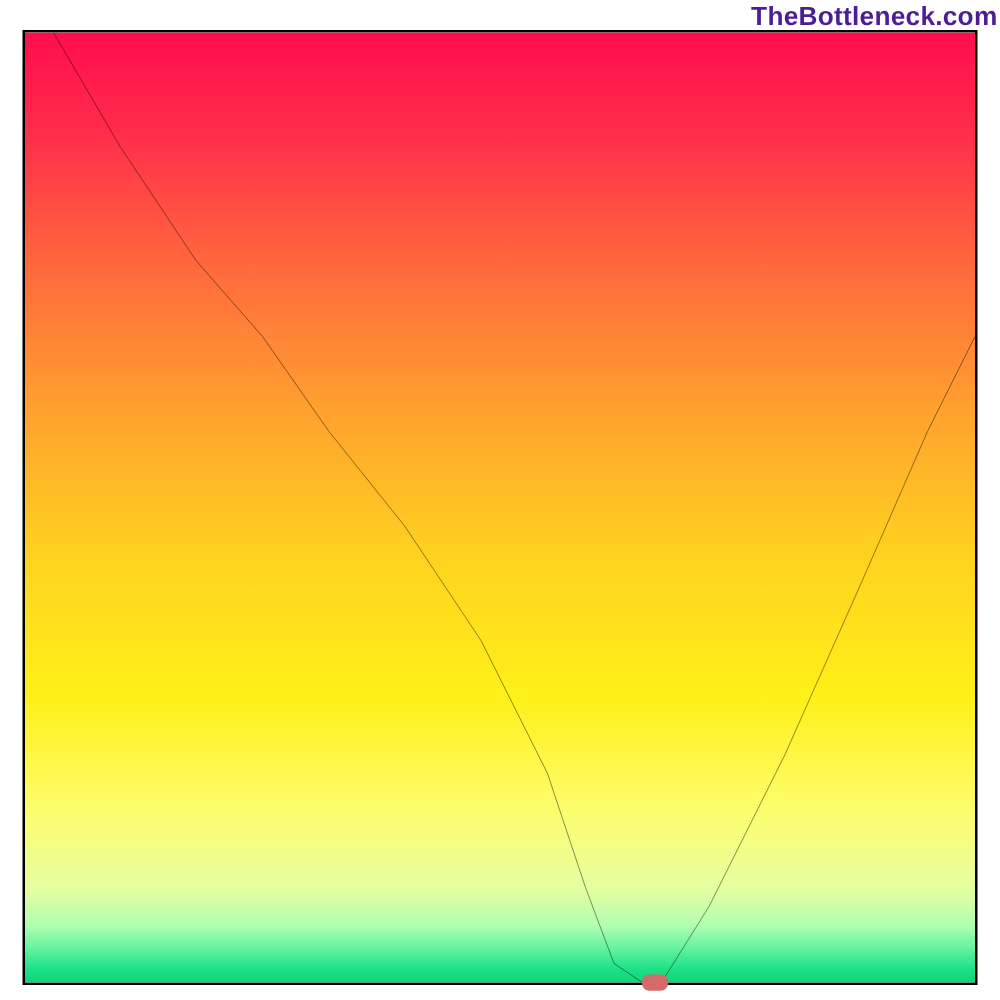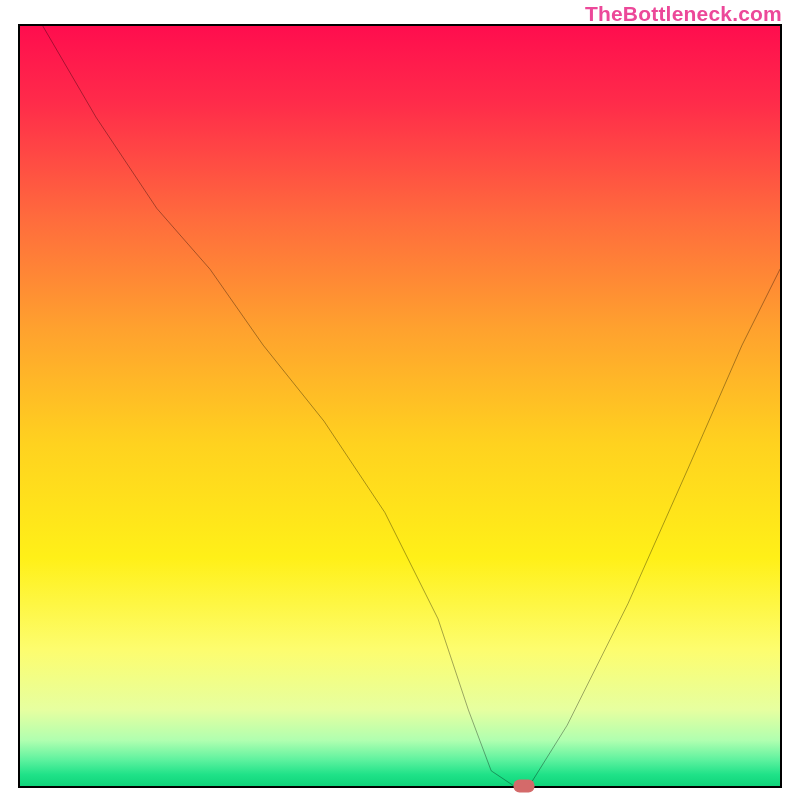--- a/index.html
+++ b/index.html
@@ -33,25 +33,25 @@
     display: block;
   }
   svg.overlay {
     position: absolute;
     left: 0; top: 0;
     width: 100%; height: 100%;
     display: block;
   }
   .watermark {
     position: absolute;
-    right: 18px;
+    right: 2px;
     top: 2px;
     font-size: 21px;
     font-weight: 600;
-    color: #ec4899;
+    color: #4c1d95;
     letter-spacing: 0.2px;
     user-select: none;
   }
   .marker {
     position: absolute;
     width: 21px;
     height: 13px;
     border-radius: 6px;
     background: #d46a6a;
     transform: translate(-50%, -50%);

